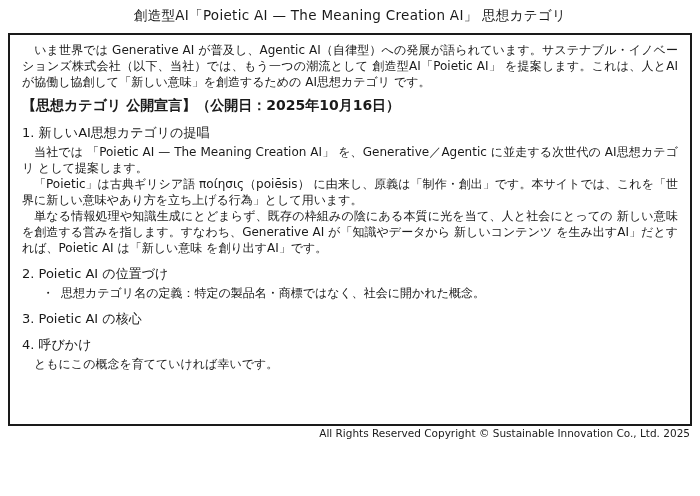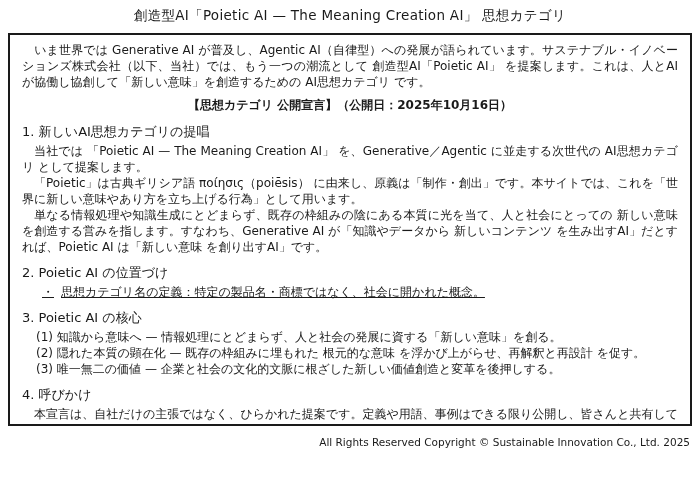--- a/index.html
+++ b/index.html
@@ -23,36 +23,36 @@
     position:absolute; left:8px; right:8px; top:33px; bottom:26px;
     border:2px solid var(--border,#1a1a1a);
     padding:7px 12px 6px;
     overflow:hidden;
   }
   .body-text {
     margin:0; font-size:12px; line-height:16px;
     text-align:justify;
   }
   .center-heading {
-    margin:7px 0 3px; font-size:12px; font-weight:bold;
-    text-align:center; white-space:nowrap;
+    margin:7px 0 3px; font-size:14px; font-weight:bold;
+    text-align:left; white-space:nowrap;
   }
   .sec-title {
     margin:9px 0 3px; font-size:13px; font-weight:normal;
     line-height:17px;
   }
-  ul.bullets { margin:2px 0 0; padding:0 0 0 20px; list-style:none;text-decoration:underline; }
+  ul.bullets { margin:2px 0 0; padding:0 0 0 20px; list-style:none; }
   ul.bullets li {
     font-size:12px; line-height:16px; margin:0;
   }
   ul.bullets li::before { content:"・"; margin-right:7px; }
   .numbered { margin:2px 0 0; padding-left:14px; }
   .numbered p { margin:0; font-size:12px; line-height:16px; text-align:justify; }
   .footer {
-    position:absolute; right:10px; bottom:3px;
+    position:absolute; right:10px; bottom:12px;
     font-size:10.5px; line-height:14px; white-space:nowrap;
   }
 </style>
 </head>
 <body>
 
 <div class="page">
 
   <h1 class="doc-title">創造型AI「Poietic AI — The Meaning Creation AI」 思想カテゴリ</h1>
 
@@ -71,30 +71,24 @@
 
     <section>
       <h3 class="sec-title">2. Poietic AI の位置づけ</h3>
       <ul class="bullets">
         <li>思想カテゴリ名の定義：特定の製品名・商標ではなく、社会に開かれた概念。</li>
       </ul>
     </section>
 
     <section>
       <h3 class="sec-title">3. Poietic AI の核心</h3>
-      <div class="numbered">
-        <p>(1) 知識から意味へ — 情報処理にとどまらず、人と社会の発展に資する「新しい意味」を創る。</p>
-        <p>(2) 隠れた本質の顕在化 — 既存の枠組みに埋もれた 根元的な意味 を浮かび上がらせ、再解釈と再設計 を促す。</p>
-        <p>(3) 唯一無二の価値 — 企業と社会の文化的文脈に根ざした新しい価値創造と変革を後押しする。</p>
-      </div>
     </section>
 
     <section>
       <h3 class="sec-title">4. 呼びかけ</h3>
-      <p class="body-text">　本宣言は、自社だけの主張ではなく、ひらかれた提案です。定義や用語、事例はできる限り公開し、皆さんと共有していきます。多様な貢献や視点を尊重し、公平に扱います。ご賛同もご批判も、そして現場の事例のご提供も歓迎します。</p>
       <p class="body-text">　ともにこの概念を育てていければ幸いです。</p>
     </section>
 
   </div>
 
   <div class="footer">All Rights Reserved Copyright © Sustainable Innovation Co., Ltd. 2025</div>
 
 </div>
 
 </body></html>

